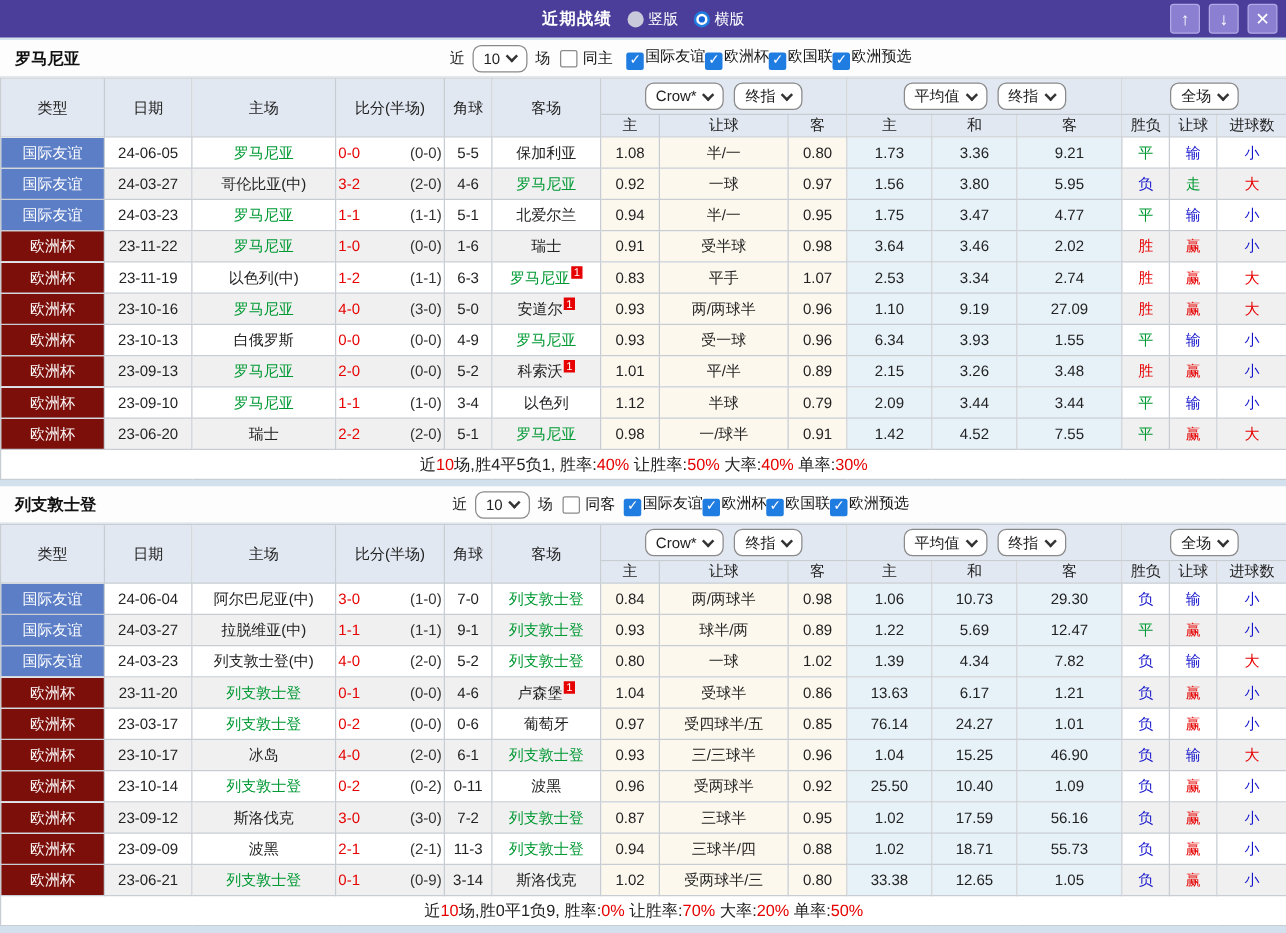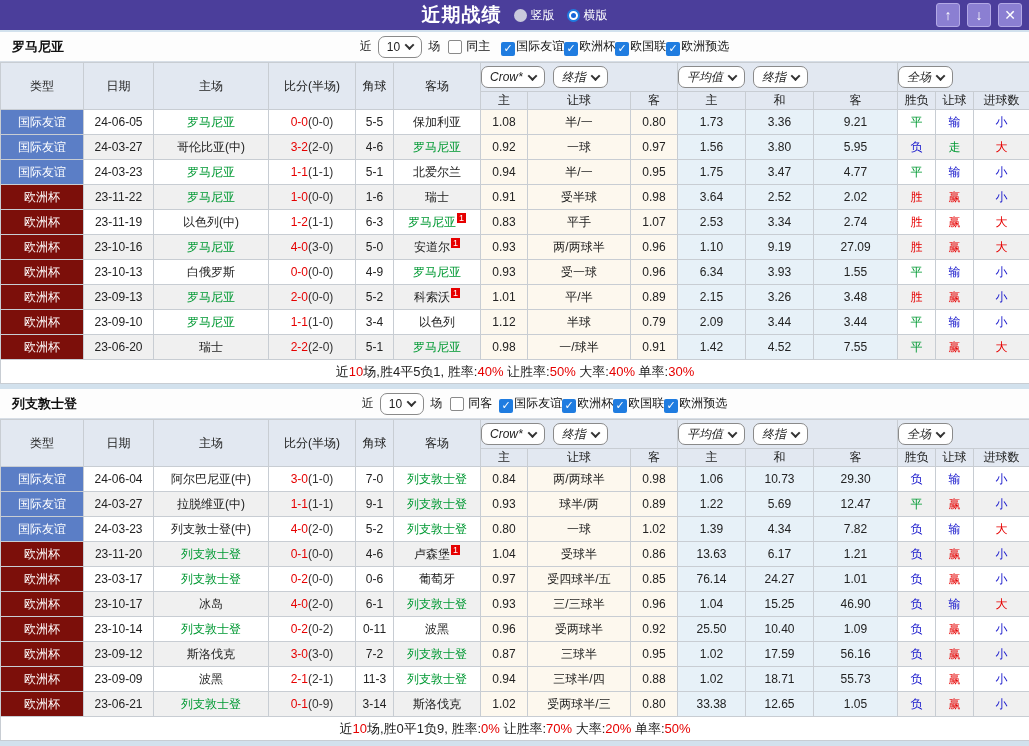--- a/index.html
+++ b/index.html
@@ -15,21 +15,21 @@
   
   .titlebar {
     height: 30px;
     background: #4b3e9b;
     position: relative;
     display: flex;
     align-items: center;
     justify-content: center;
   }
   .title-group { display: flex; align-items: center; gap: 12px; }
-  .titlebar .title { color: #fff; font-weight: bold; font-size: 19px; letter-spacing: 1px; }
+  .titlebar .title { color: #fff; font-weight: bold; font-size: 13px; letter-spacing: 1px; }
   .radio-opt { display: inline-flex; align-items: center; gap: 4px; color: #fff; font-size: 12px; cursor: pointer; }
   .radio { width: 13px; height: 13px; border-radius: 50%; background: #c9c9dc; display: inline-block; position: relative; }
   .radio.selected { background: #fff; border: 2px solid #1f7ce0; }
   .radio.selected::after {
     content: ""; position: absolute; left: 2px; top: 2px; width: 5px; height: 5px;
     border-radius: 50%; background: #1565d8;
   }
   .win-btns { position: absolute; right: 7px; top: 3px; display: flex; gap: 7px; }
   .win-btn {
     width: 24px; height: 24px; background: #8b7fd2; border: 1px solid #b3a9e6; border-radius: 3px;
@@ -56,32 +56,32 @@
   .cb.checked { background: #1f7ce0; color: #fff; font-size: 11px; font-weight: bold; }
   .cb.unchecked { background: #fff; border: 1px solid #8a8a8a; }
   .cb-label { font-size: 12px; color: #111; }
 
   
   table { border-collapse: collapse; table-layout: fixed; width: 1029px; background: #fff; }
   th, td { border: 1px solid #c8cdd3; text-align: center; white-space: nowrap; overflow: hidden; font-size: 12px; }
   thead th { background: #e2e8f1; font-weight: normal; color: #222; }
   thead tr.hdr-top th { height: 29px; }
   thead tr.hdr-sub th { height: 17px; font-size: 12px; }
-  thead .dd-cell { text-align: left; font-style: italic; }
+  thead .dd-cell { text-align: center; }
   thead .dd-wrap { display: inline-flex; gap: 8px; align-items: center; justify-content: center; }
   tbody td { height: 25px; }
   tr.odd td.plain { background: #ffffff; }
   tr.even td.plain { background: #f0f0f0; }
   td.cream { background: #fdf8ee; }
   td.lblue { background: #e7f1f8; }
   td.type-blue { background: #5b7ec6; color: #fff; }
   td.type-maroon { background: #7c0f0a; color: #fff; }
   .team-green { color: #009933; }
   .score-red { color: #e60000; }
-  .half-score { color: #333; }
+  .half-score { color: #333; padding-left: 40px; }
   sup.mark { background: #e60000; color: #fff; font-size: 9px; padding: 0 2px; margin-left: 1px; vertical-align: super; line-height: 1; }
   td.summary { height: 24px; background: #fff; font-size: 13px; color: #222; }
   td.summary .red { color: #e60000; }
   .spacer { height: 5px; background: #d2e1ed; }
 </style>
 </head>
 <body>
 
 <div class="page">
 
@@ -248,21 +248,21 @@
             <td class="type-maroon">欧洲杯</td>
             <td class="plain">23-11-22</td>
             <td class="plain"><span class="team-green">罗马尼亚</span></td>
             <td class="plain"><span class="score-red">1-0</span><span class="half-score">(0-0)</span></td>
             <td class="plain">1-6</td>
             <td class="plain"><span>瑞士</span></td>
             <td class="cream">0.91</td>
             <td class="cream">受半球</td>
             <td class="cream">0.98</td>
             <td class="lblue">3.64</td>
-            <td class="lblue">2.52</td>
+            <td class="lblue">3.46</td>
             <td class="lblue">2.02</td>
             <td class="plain" style="color: rgb(230, 0, 0);">胜</td>
             <td class="plain" style="color: rgb(230, 0, 0);">赢</td>
             <td class="plain" style="color: rgb(20, 20, 204);">小</td>
           </tr>
           <tr class="odd">
             <td class="type-maroon">欧洲杯</td>
             <td class="plain">23-11-19</td>
             <td class="plain"><span>以色列(中)</span></td>
             <td class="plain"><span class="score-red">1-2</span><span class="half-score">(1-1)</span></td>

